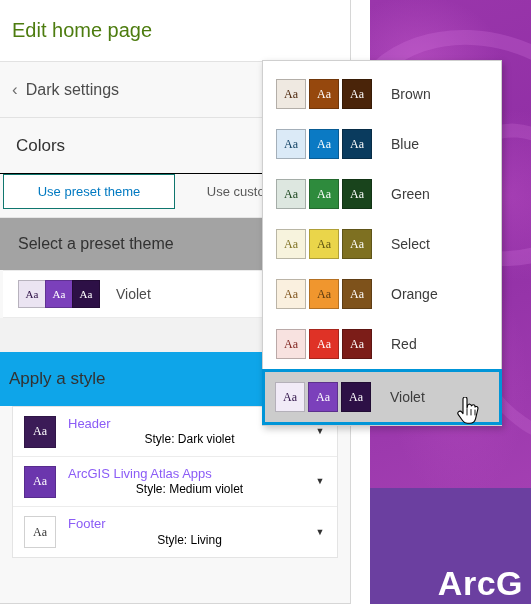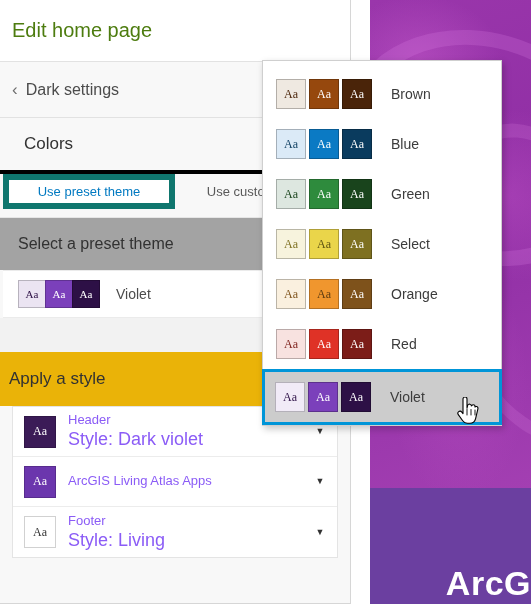--- a/index.html
+++ b/index.html
@@ -64,21 +64,21 @@
     position: absolute;
     left: 20px;
     top: 488px;
     width: 161px;
     height: 116px;
     background: #6b3fa0;
     overflow: hidden;
   }
   .preview-title {
     position: absolute;
-    right: 0;
+    right: 8px;
     bottom: 4px;
     color: #ffffff;
     font-size: 34px;
     font-weight: 600;
     letter-spacing: 0.5px;
     line-height: 1;
     white-space: nowrap;
   }
 
   
@@ -126,22 +126,22 @@
   .subheader-label {
     font-size: 16px;
     color: #4c4c4c;
   }
 
   .section-head {
     height: 56px;
     background: #f8f8f8;
     display: flex;
     align-items: center;
-    padding-left: 24px;
-    border-bottom: 4px solid #000000;
+    padding-left: 16px;
+    border-bottom: 1px solid #000000;
   }
   .section-head-text {
     font-size: 17px;
     color: #323232;
   }
 
   
   .tab-row {
     display: flex;
     height: 35px;
@@ -154,21 +154,21 @@
     display: flex;
     align-items: center;
     justify-content: center;
     font-size: 13px;
     color: #595959;
     background: #f8f8f8;
     border: 1px solid transparent;
   }
   .tab.active {
     background: #ffffff;
-    border: 6px solid #0f766e;
+    border: 1px solid #0f766e;
     color: #0079c1;
   }
 
   .tab-underline {
     height: 9px;
     background: #f8f8f8;
     border-bottom: 1px solid #e6e6e6;
   }
 
   .sub-section-head {
@@ -210,21 +210,21 @@
   .theme-name {
     margin-left: 17px;
     font-size: 14px;
     color: #4c4c4c;
   }
 
   .spacer-gray { background: #f2f2f2; }
 
   .apply-head {
     height: 54px;
-    background: #eab308;
+    background: #0ea5e9;
     display: flex;
     align-items: center;
     padding-left: 9px;
   }
   .apply-head-text {
     font-size: 17px;
     color: #323232;
   }
 
   
@@ -260,24 +260,25 @@
   }
   .style-name {
     font-size: 13px;
     color: #8b5cf6;
     line-height: 1.25;
     white-space: nowrap;
     overflow: hidden;
     text-overflow: ellipsis;
   }
   .style-sub {
-    font-size: 18px;
-    color: #8b5cf6;
+    font-size: 12px;
+    color: #000000;
     line-height: 1.25;
     white-space: nowrap;
+    text-align: center;
   }
   .caret {
     flex: 0 0 auto;
     width: 18px;
     text-align: center;
     color: #323232;
     font-size: 9px;
     line-height: 1;
   }
 
@@ -397,20 +398,21 @@
           <div class="style-name">Header</div>
           <div class="style-sub">Style: Dark violet</div>
         </div>
         <div class="caret">▼</div>
       </div>
 
       <div class="style-row">
         <div class="style-chip" style="background:#6b36ad;color:#ffffff;">Aa</div>
         <div class="style-text">
           <div class="style-name">ArcGIS Living Atlas Apps</div>
+          <div class="style-sub">Style: Medium violet</div>
         </div>
         <div class="caret">▼</div>
       </div>
 
       <div class="style-row">
         <div class="style-chip" style="background:#ffffff;color:#323232;">Aa</div>
         <div class="style-text">
           <div class="style-name">Footer</div>
           <div class="style-sub">Style: Living</div>
         </div>

